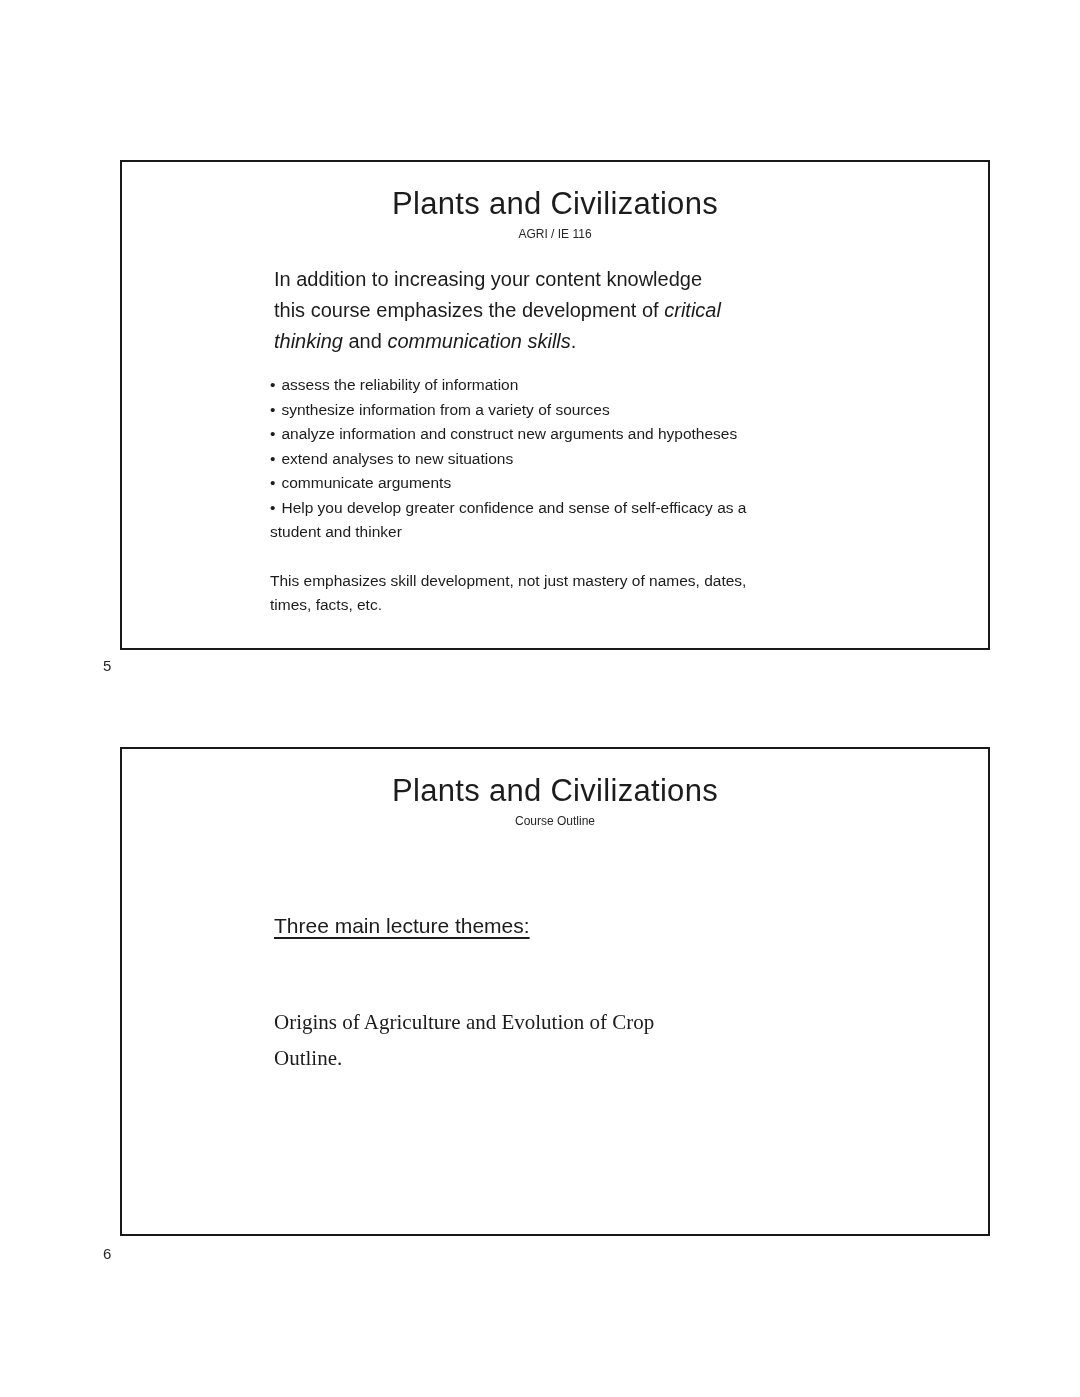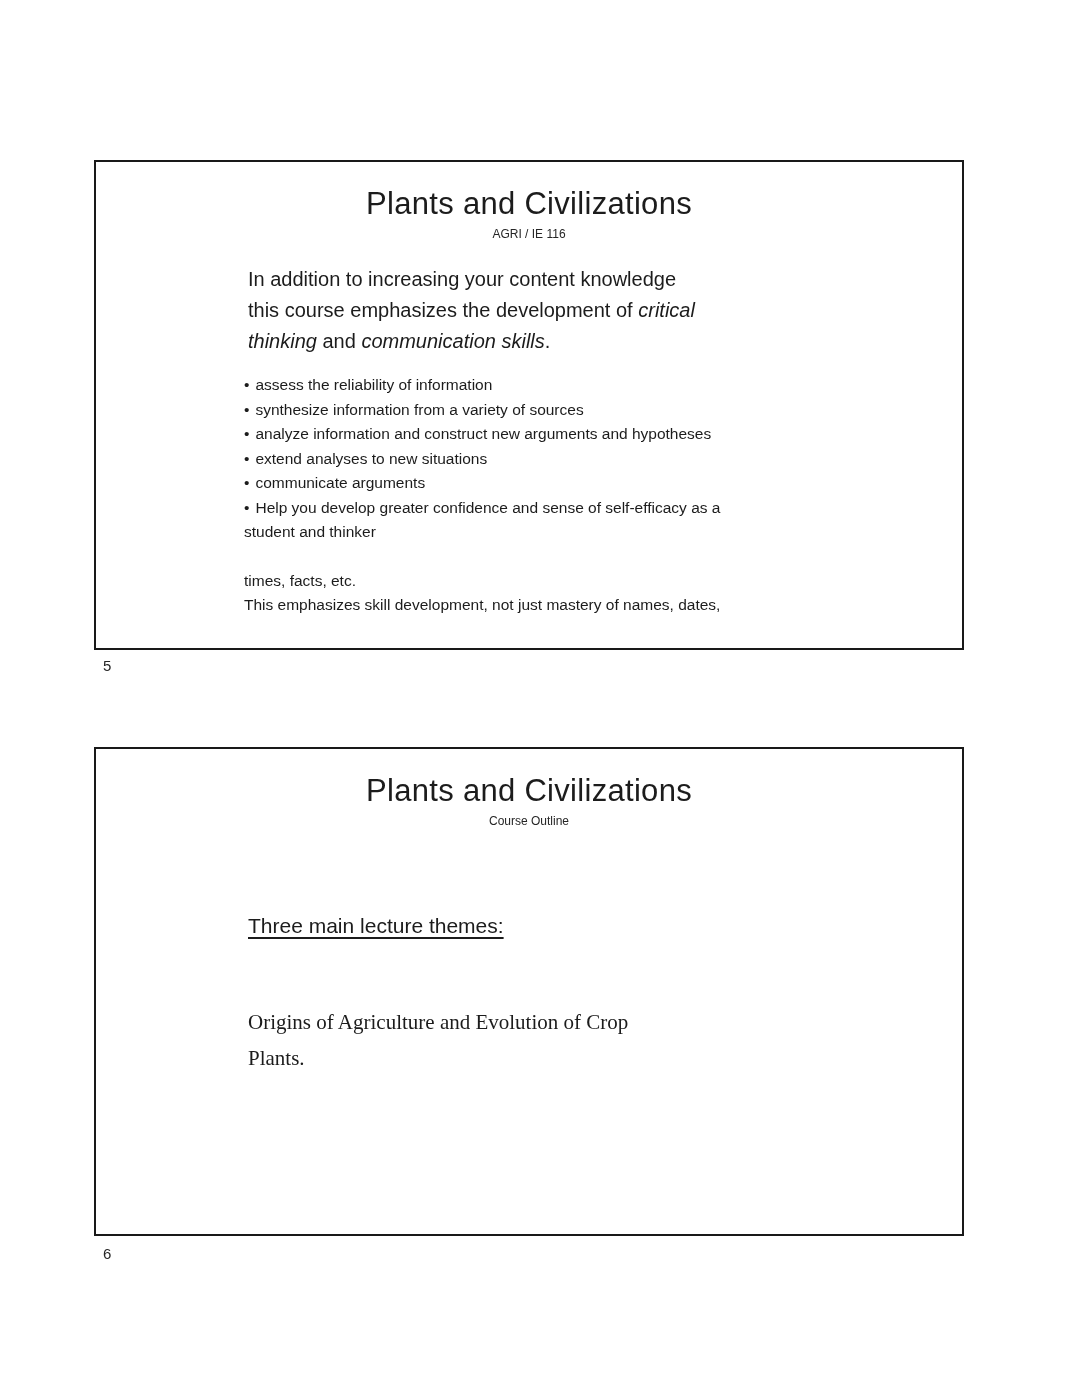--- a/index.html
+++ b/index.html
@@ -6,21 +6,21 @@
   body {
     width: 1080px; height: 1397px;
     background: #ffffff;
     color: #1f1f1f;
     font-family: "Liberation Sans", sans-serif;
     position: relative;
     overflow: hidden;
   }
   .slide-frame {
     position: absolute;
-    left: 94px;
+    left: 120px;
     width: 870px;
     border: 2px solid #191919;
     background: #ffffff;
     box-sizing: border-box;
   }
   #slide5-frame { top: 160px; height: 490px; }
   #slide6-frame { top: 747px; height: 489px; }
 
   .slide-title {
     text-align: center;
@@ -106,28 +106,28 @@
       </div>
       <div class="bullet-item">
         <div class="line"><span class="dot">•</span><span>communicate arguments</span></div>
       </div>
       <div class="bullet-item">
         <div class="line"><span class="dot">•</span><span>Help you develop greater confidence and sense of self-efficacy as a</span></div>
         <div class="line"><span>student and thinker</span></div>
       </div>
     </div>
   <div class="footer-par plain-lines">
+      <div class="line">This emphasizes skill development, not just mastery of names, dates,</div>
       <div class="line">times, facts, etc.</div>
-      <div class="line">This emphasizes skill development, not just mastery of names, dates,</div>
     </div>
 </div>
 <div class="page-num" id="page-num-5">5</div>
 
 <div class="slide-frame" id="slide6-frame">
   <div class="slide-title">Plants and Civilizations</div>
   <div class="slide-subtitle">Course Outline</div>
   <div class="themes-heading">Three main lecture themes:</div>
   <div class="body-par plain-lines">
       <div class="line">Origins of Agriculture and Evolution of Crop</div>
-      <div class="line">Plants.</div>
+      <div class="line">Outline.</div>
     </div>
 </div>
 <div class="page-num" id="page-num-6">6</div>
 
 </body></html>

